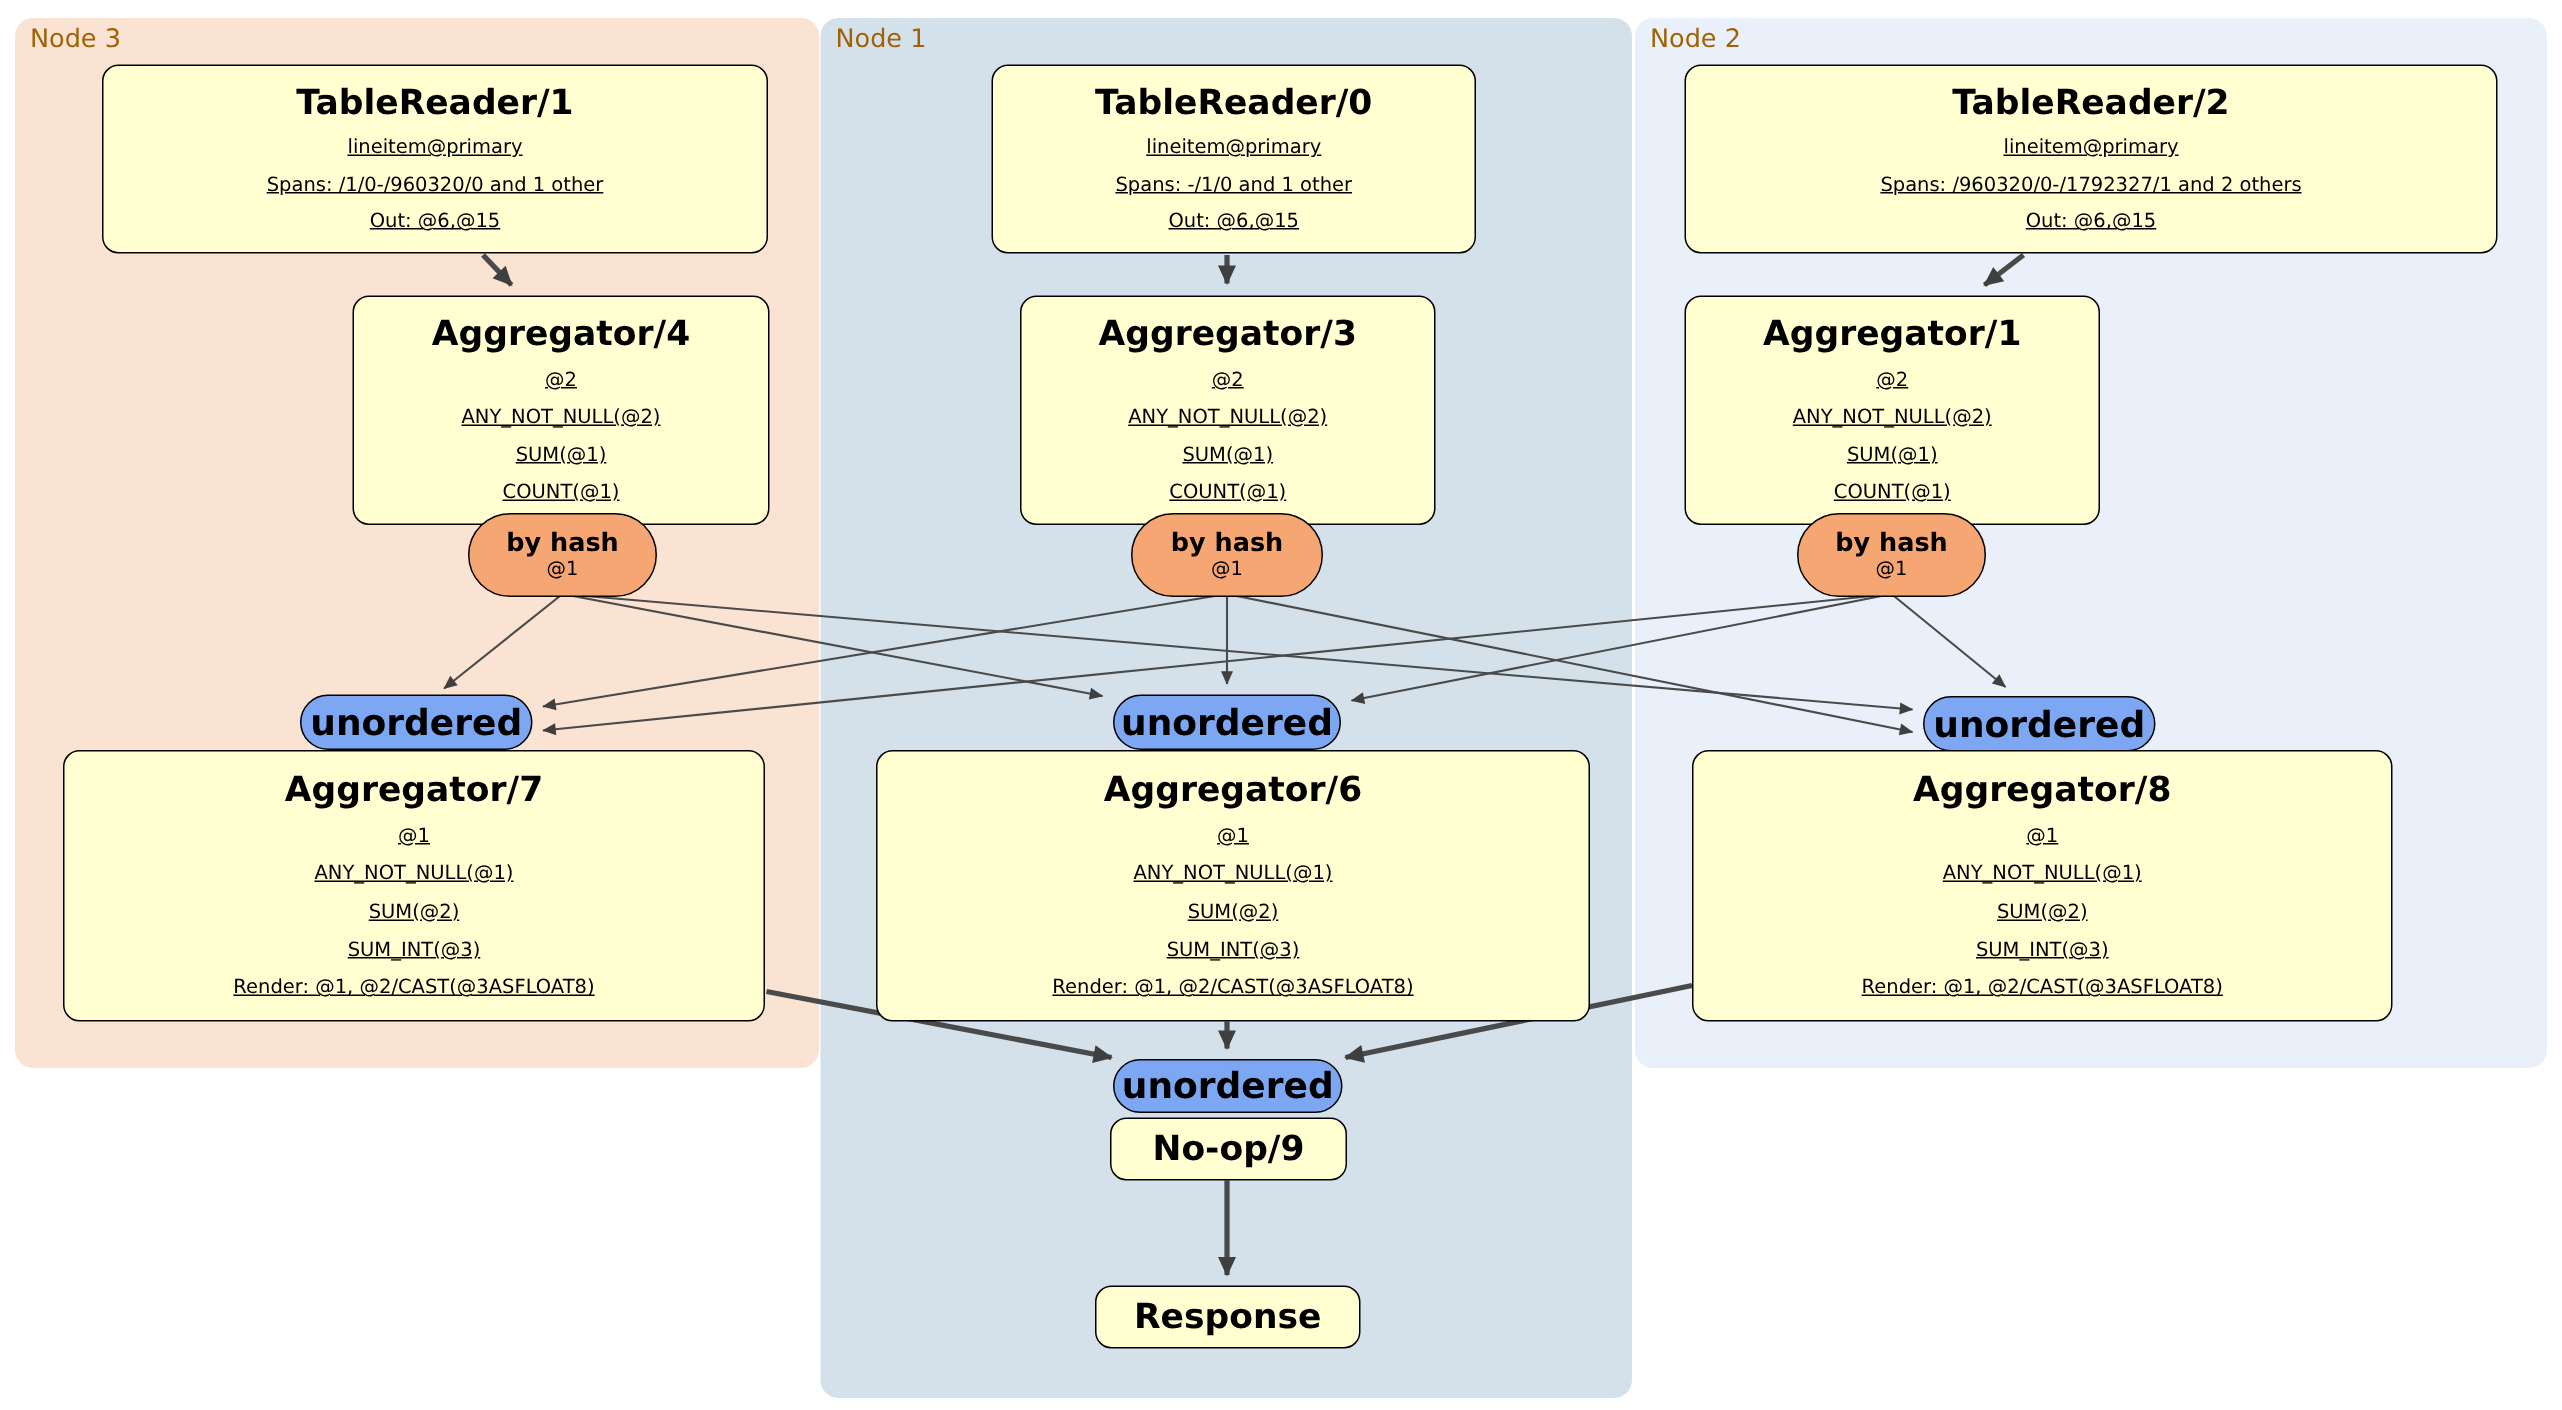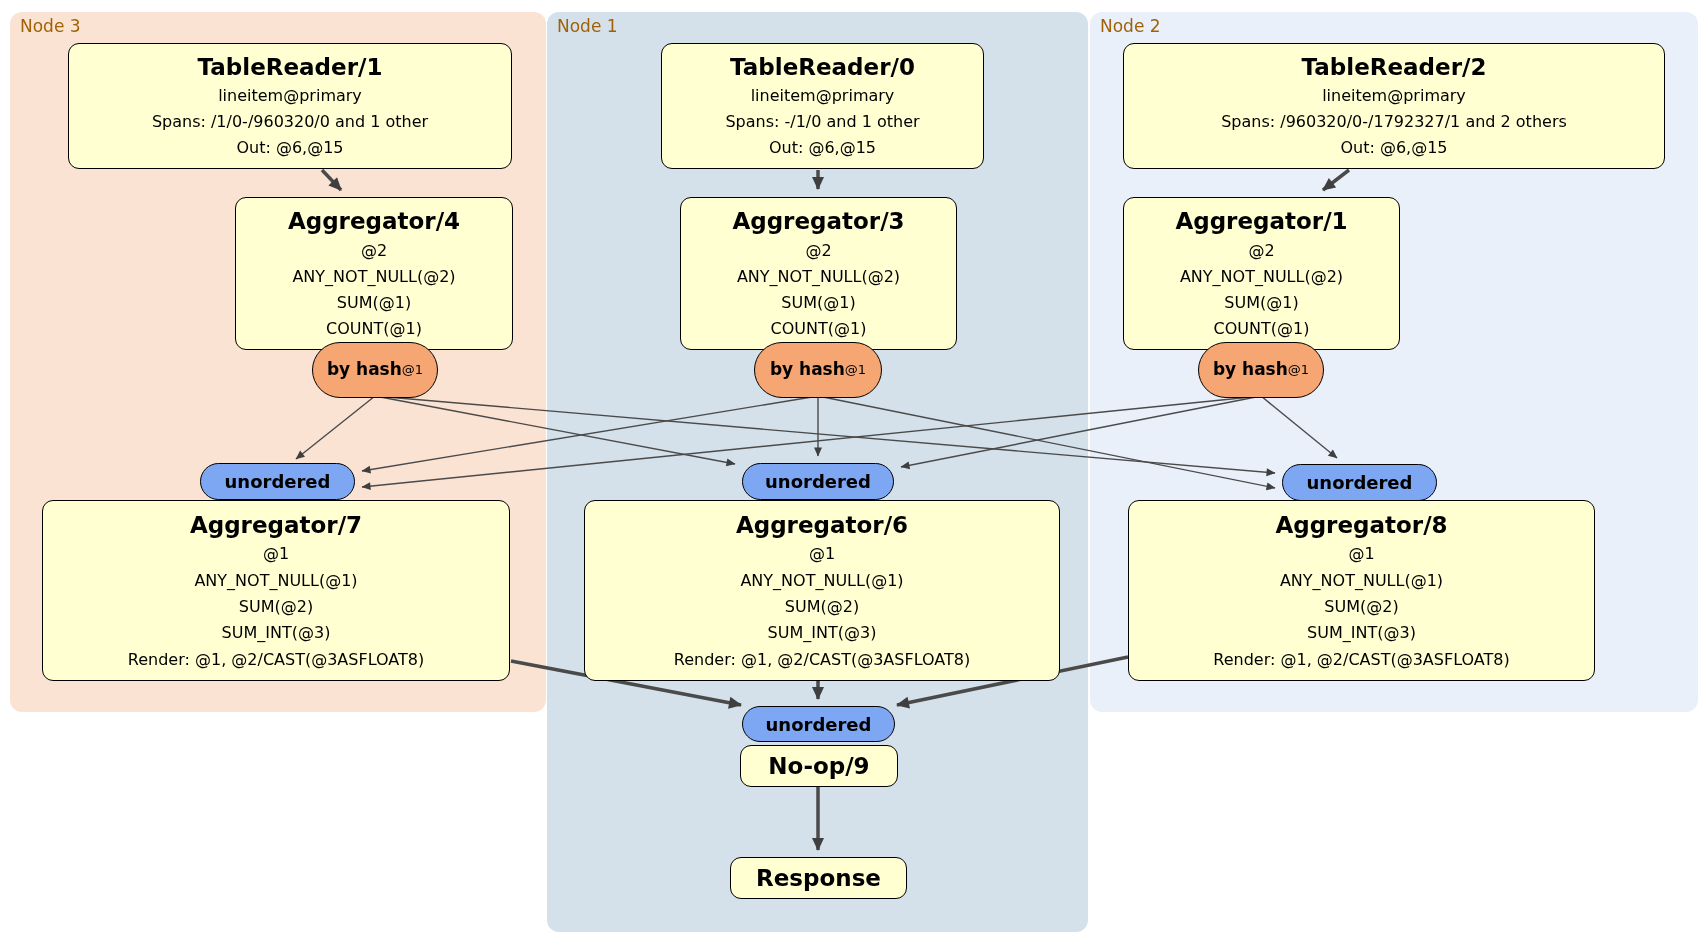--- a/index.html
+++ b/index.html
@@ -10,34 +10,34 @@
   .panel{position:absolute;border-radius:12px;}
   .panel-label{position:absolute;font-size:17px;color:#a16207;white-space:nowrap;}
   #edges{position:absolute;left:0;top:0;width:1708px;height:940px;}
   .node-box{
     position:absolute;background:var(--node-fill,#ffffd2);
     border:1.6px solid #000;border-radius:11px;
     display:flex;flex-direction:column;justify-content:space-evenly;align-items:center;
     text-align:center;box-sizing:border-box;padding:2px 22px;
   }
   .node-title{font-weight:bold;font-size:23px;line-height:1.05;white-space:nowrap;}
-  .node-line{font-size:16px;line-height:1.05;white-space:nowrap;}
+  .node-line{font-size:13px;line-height:1.05;white-space:nowrap;text-decoration:underline;}
   .oval-hash{
     position:absolute;background:var(--hash-fill,#f5a673);
     border:1.7px solid #000;border-radius:28px;
-    display:flex;flex-direction:row;justify-content:center;align-items:center;
+    display:flex;flex-direction:column;justify-content:center;align-items:center;
     box-sizing:border-box;
   }
   .oval-hash .t1{font-weight:bold;font-size:17px;line-height:1.15;}
   .oval-hash .t2{font-size:13px;line-height:1.1;}
   .oval-un{
     position:absolute;background:var(--unordered-fill,#7da7f2);
     border:1.7px solid #000;border-radius:999px;
     display:flex;justify-content:center;align-items:center;
-    font-weight:bold;font-size:18px;box-sizing:border-box;
+    font-weight:bold;font-size:24px;box-sizing:border-box;
   }
 </style>
 </head>
 <body>
 
 <div id="stage">
 
   <div class="panel" style="left:10px;top:12px;width:536px;height:700px;background:var(--panel-node3)"></div>
   <div class="panel" style="left:547px;top:12px;width:541px;height:920px;background:var(--panel-node1)"></div>
   <div class="panel" style="left:1090px;top:12px;width:608px;height:700px;background:var(--panel-node2)"></div>

